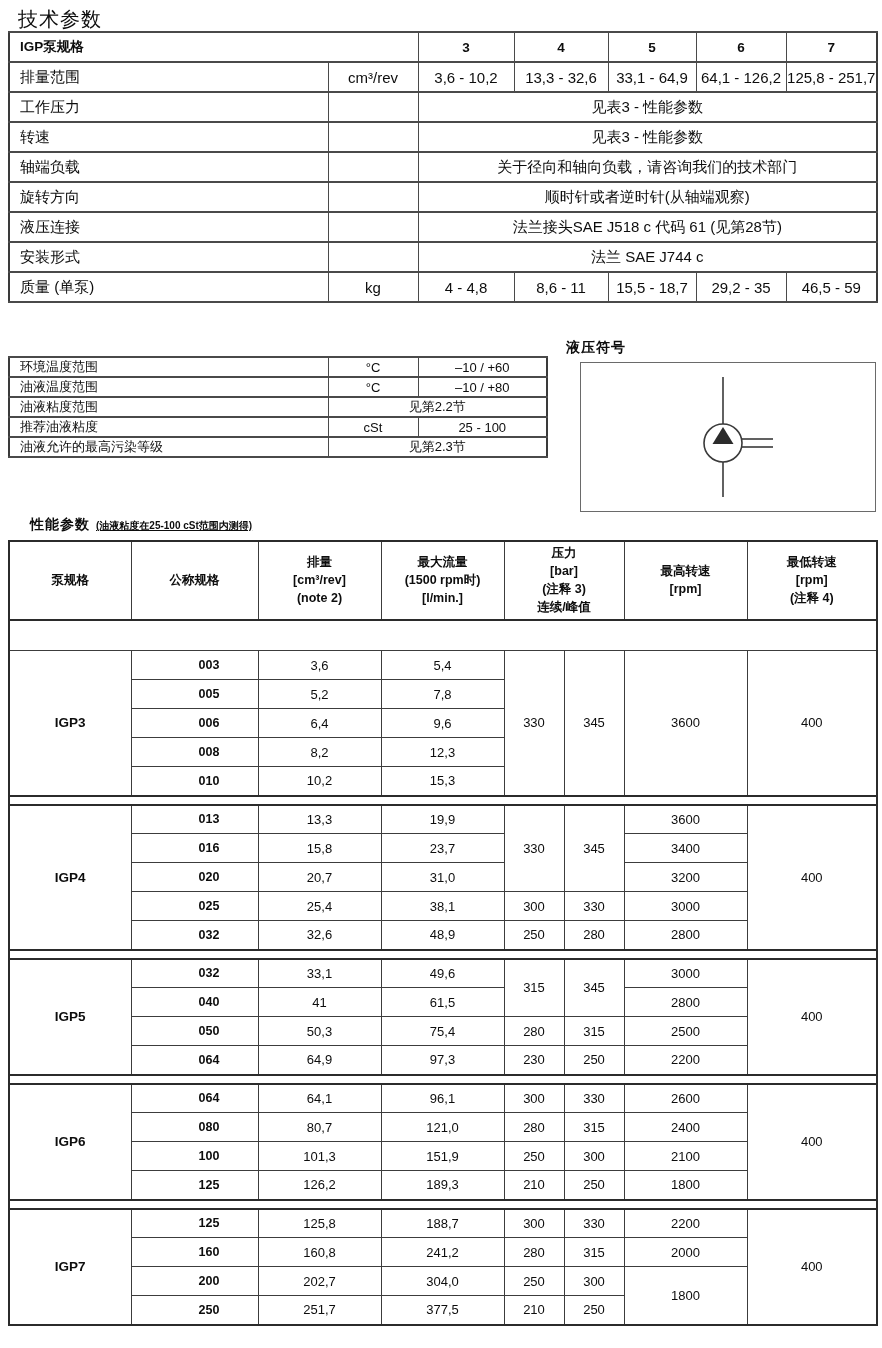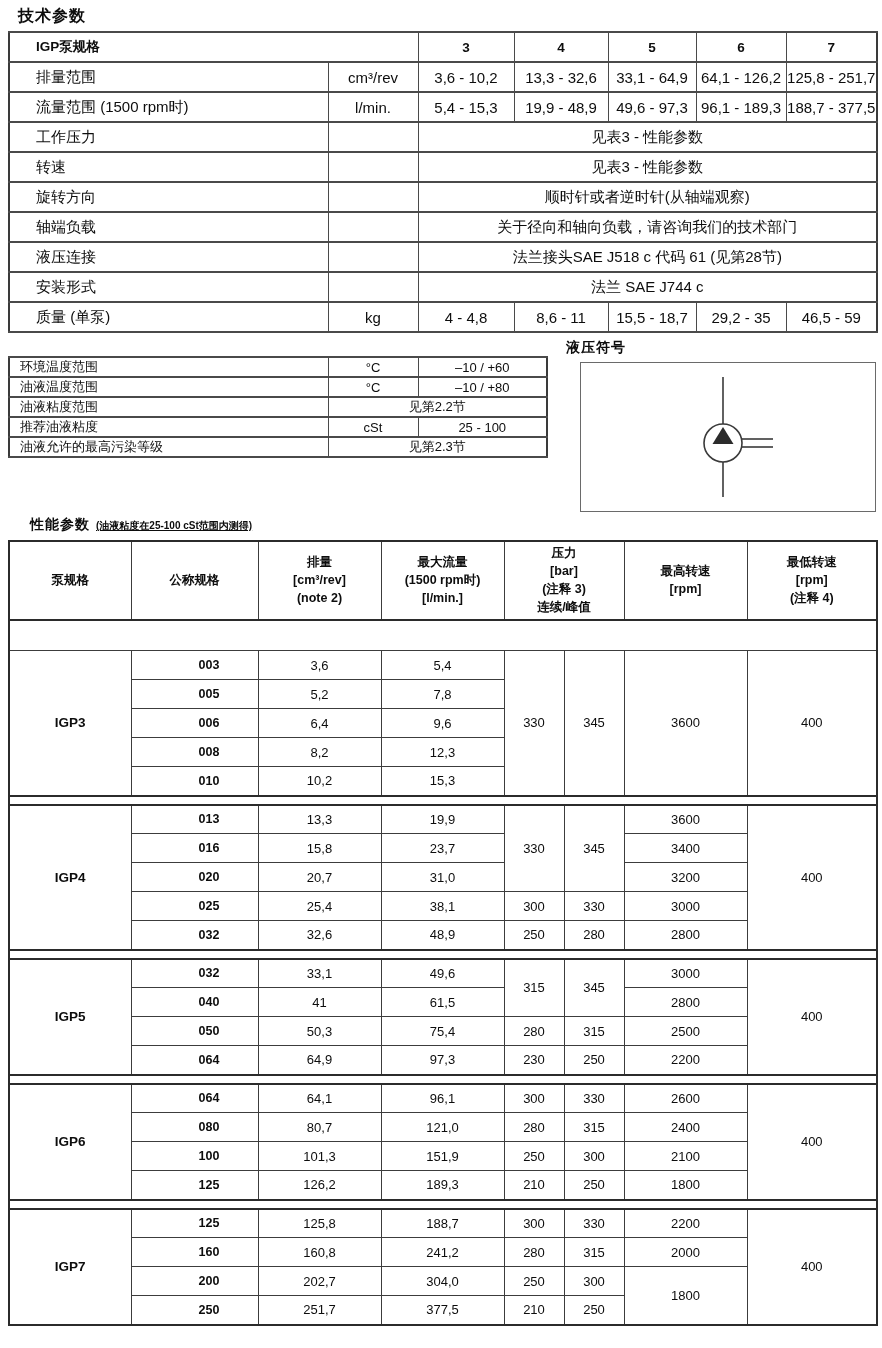--- a/index.html
+++ b/index.html
@@ -1,28 +1,28 @@
 <!DOCTYPE html>
 <html><head>
 <meta charset="utf-8">
 <style>
   * { box-sizing: border-box; margin: 0; padding: 0; }
   html, body { background: #ffffff; }
   body { width: 882px; font-family: "Liberation Sans", "DejaVu Sans", sans-serif; color: #0d0d0d; }
   .doc { position: relative; width: 882px; height: 1348px; background: #ffffff; overflow: hidden; }
 
-  .title-main { position: absolute; left: 18px; top: 6px; font-size: 16px; font-weight: bold; letter-spacing: 1px; }
+  .title-main { position: absolute; left: 18px; top: 6px; font-size: 20px; font-weight: normal; letter-spacing: 1px; }
 
   table { border-collapse: collapse; table-layout: fixed; }
   td, th { overflow: hidden; }
 
   
   .tech { position: absolute; left: 8px; top: 31px; width: 868px; border: 2px solid #3a3a3a; }
   .tech td { border: 1px solid #4a4a4a; border-top-width: 2px; border-bottom-width: 2px; height: 30px; font-size: 15px; }
-  .tech td.lbl { text-align: left; padding-left: 26px; }
+  .tech td.lbl { text-align: left; padding-left: 10px; }
   .tech td.ctr { text-align: center; }
   .tech td.hdr { font-weight: bold; font-size: 13.5px; }
 
   
   .fluid { position: absolute; left: 8px; top: 356px; width: 538px; border: 2px solid #3a3a3a; }
   .fluid td { border: 1px solid #4a4a4a; border-top-width: 2px; border-bottom-width: 2px; height: 17px; font-size: 13px; }
   .fluid td.lbl { text-align: left; padding-left: 10px; }
   .fluid td.ctr { text-align: center; }
 
   
@@ -73,47 +73,38 @@
         <tr>
           <td class="lbl">排量范围</td>
           <td class="ctr">cm³/rev</td>
           <td class="ctr">3,6  - 10,2</td>
           <td class="ctr">13,3 - 32,6</td>
           <td class="ctr">33,1 - 64,9</td>
           <td class="ctr">64,1 - 126,2</td>
           <td class="ctr">125,8 - 251,7</td>
         </tr>
         <tr>
-          <td class="lbl">流量范围 (1500 rpm时)</td>
-          <td class="ctr">l/min.</td>
-          <td class="ctr">5,4 - 15,3</td>
-          <td class="ctr">19,9 - 48,9</td>
-          <td class="ctr">49,6 - 97,3</td>
-          <td class="ctr">96,1 - 189,3</td>
-          <td class="ctr">188,7 - 377,5</td>
-        </tr>
-        <tr>
           <td class="lbl">工作压力</td>
           <td class="ctr"></td>
           <td class="ctr" colspan="5">见表3 -  性能参数</td>
         </tr>
         <tr>
           <td class="lbl">转速</td>
           <td class="ctr"></td>
           <td class="ctr" colspan="5">见表3 -  性能参数</td>
         </tr>
         <tr>
+          <td class="lbl">轴端负载</td>
+          <td class="ctr"></td>
+          <td class="ctr" colspan="5">关于径向和轴向负载，请咨询我们的技术部门</td>
+        </tr>
+        <tr>
           <td class="lbl">旋转方向</td>
           <td class="ctr"></td>
           <td class="ctr" colspan="5">顺时针或者逆时针(从轴端观察)</td>
-        </tr>
-        <tr>
-          <td class="lbl">轴端负载</td>
-          <td class="ctr"></td>
-          <td class="ctr" colspan="5">关于径向和轴向负载，请咨询我们的技术部门</td>
         </tr>
         <tr>
           <td class="lbl">液压连接</td>
           <td class="ctr"></td>
           <td class="ctr" colspan="5">法兰接头SAE J518 c 代码 61 (见第28节)</td>
         </tr>
         <tr>
           <td class="lbl">安装形式</td>
           <td class="ctr"></td>
           <td class="ctr" colspan="5">法兰 SAE J744 c</td>

